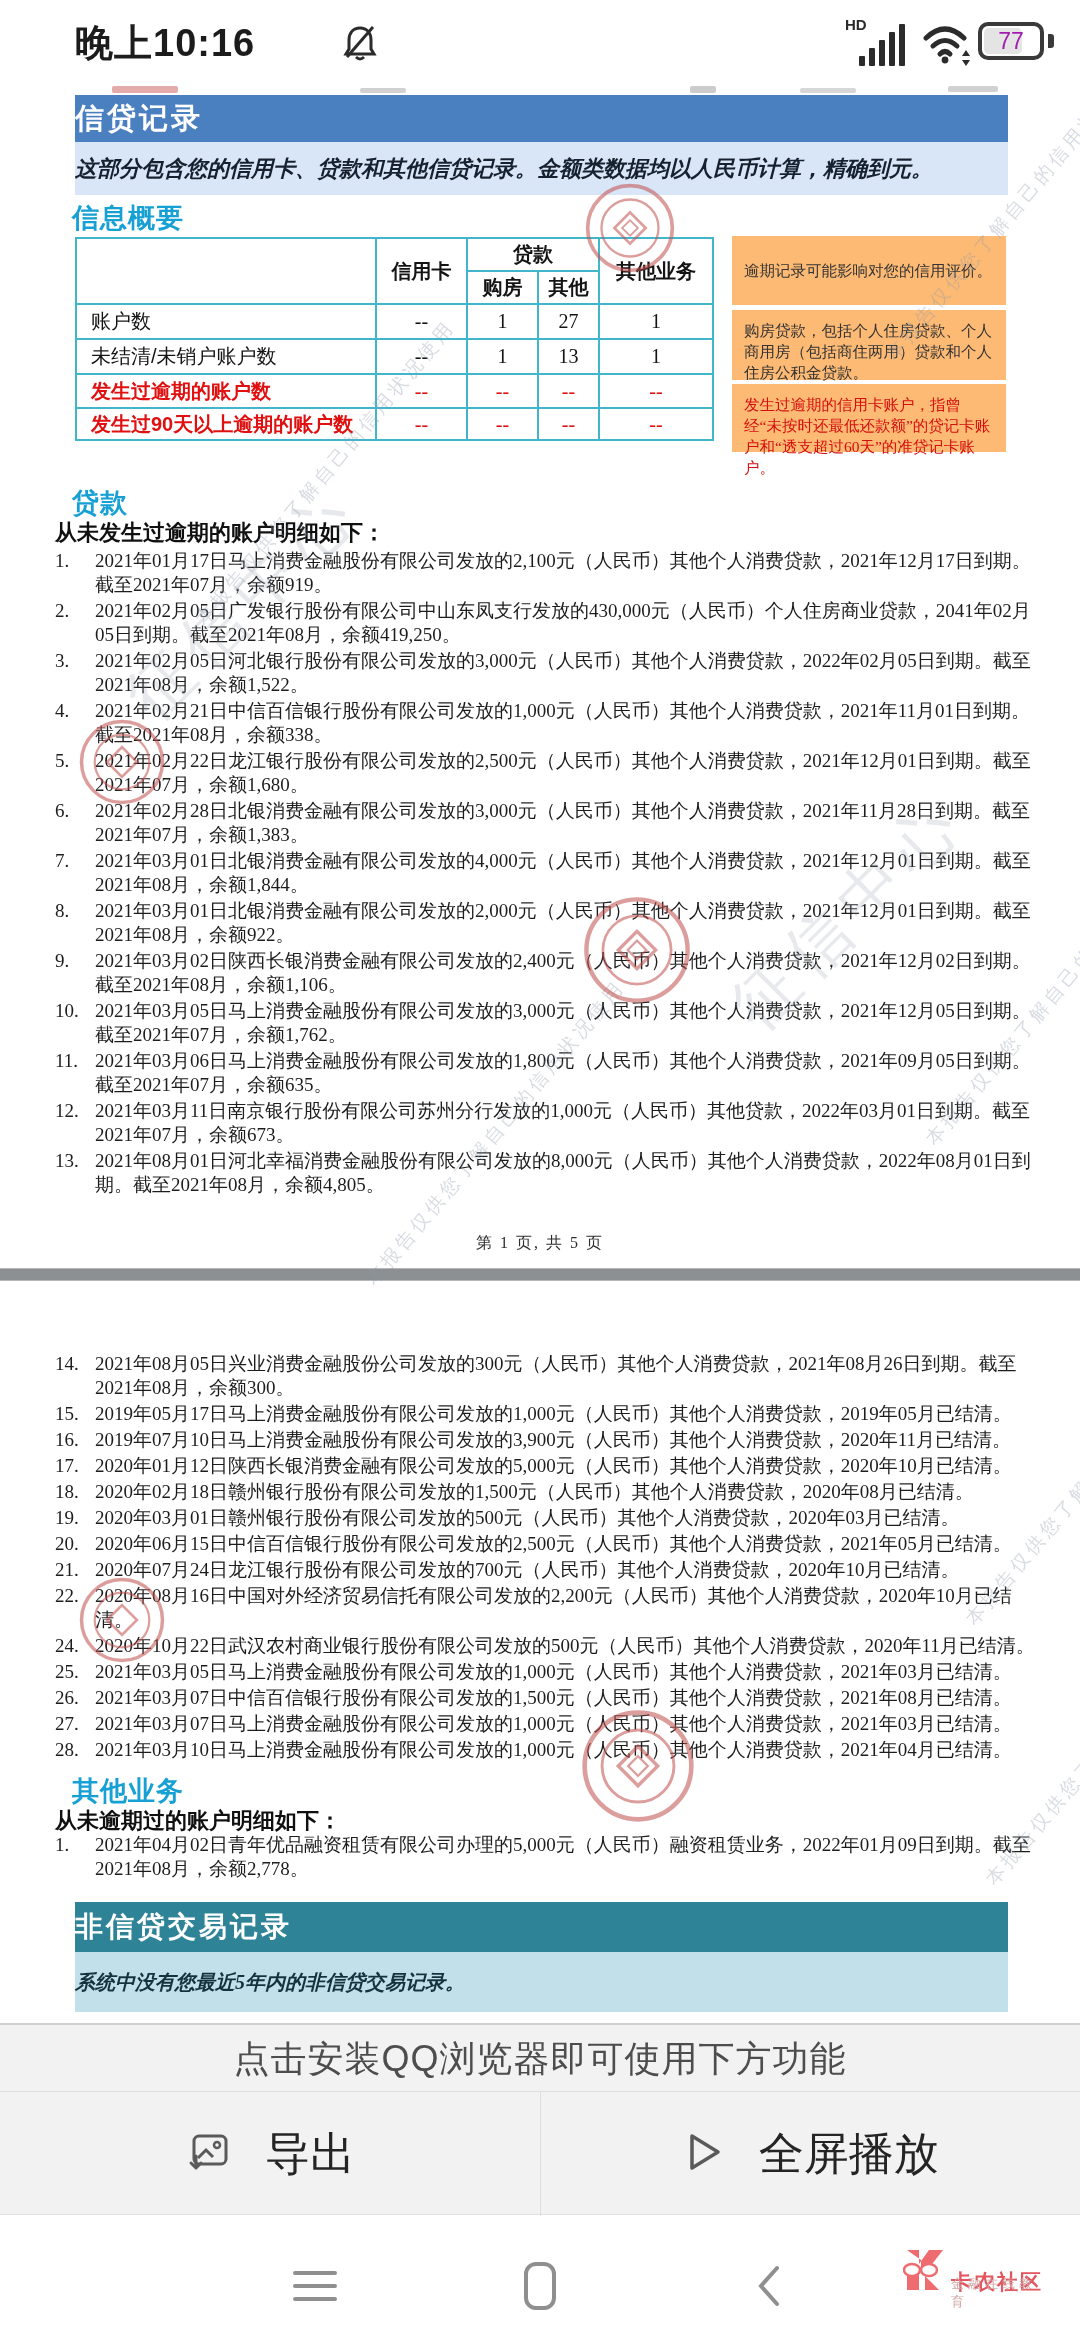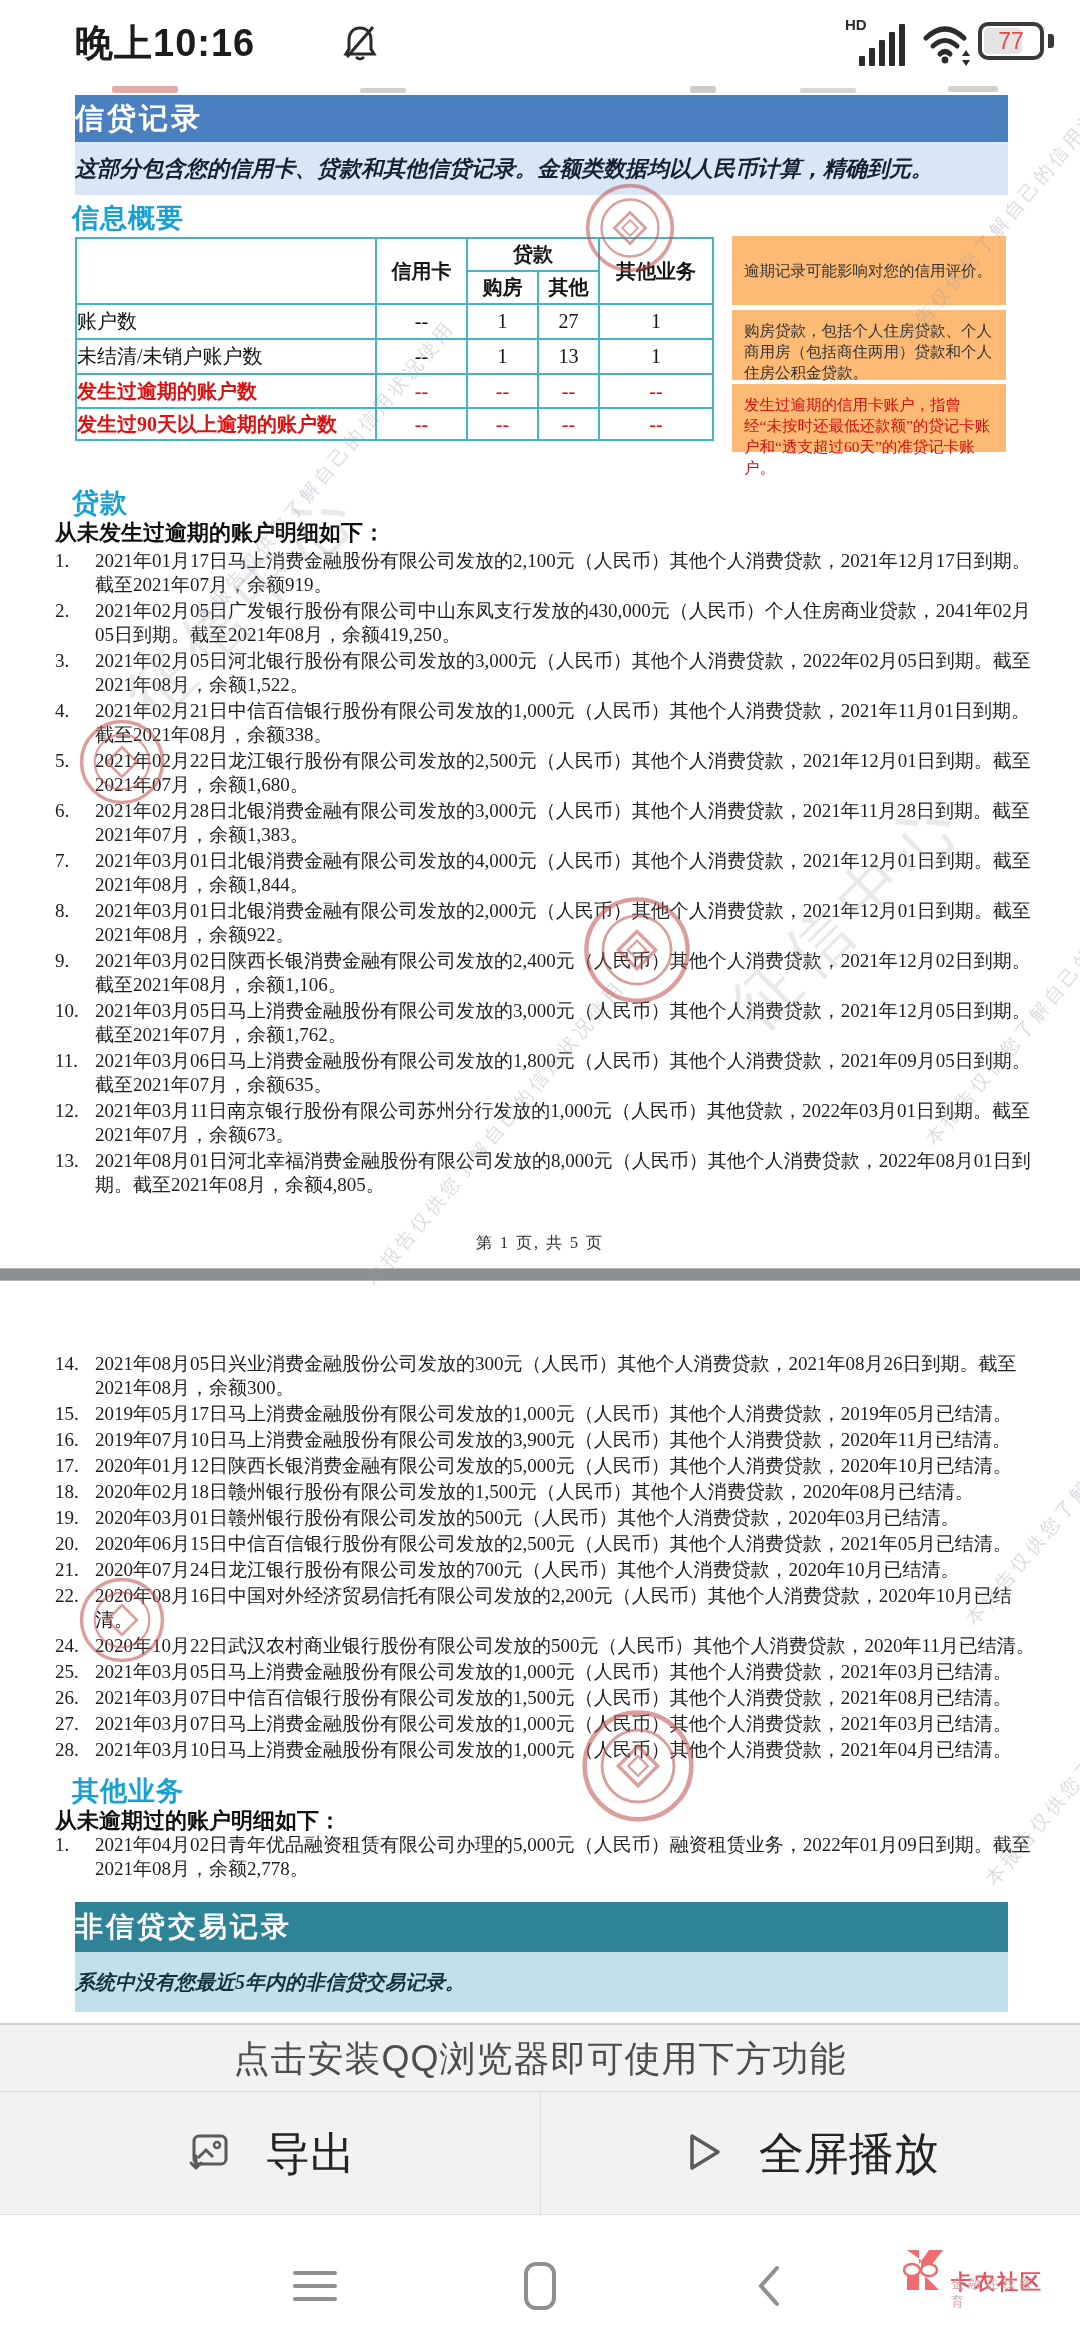--- a/index.html
+++ b/index.html
@@ -9,40 +9,40 @@
   
   #status-bar{position:absolute;left:0;top:0;width:1080px;height:84px;background:#fff;}
   #status-time{position:absolute;left:75px;top:18px;font-size:38px;font-weight:700;color:#1c1c1c;letter-spacing:1px;}
   #bell-wrap{position:absolute;left:342px;top:24px;}
   #sig-wrap{position:absolute;left:845px;top:16px;width:70px;height:52px;}
   #sig-hd{position:absolute;left:0;top:0;font-size:15px;font-weight:700;color:#2b2b2b;}
   .sig-bar{position:absolute;bottom:2px;width:6px;background:#2b2b2b;border-radius:1px;}
   #wifi-wrap{position:absolute;left:922px;top:22px;}
   #battery{position:absolute;left:978px;top:22px;width:66px;height:38px;border:4px solid #3a3a3a;border-radius:10px;box-sizing:border-box;}
   #battery-fill{position:absolute;left:2px;top:2px;bottom:2px;width:38px;background:#e4e4e4;border-radius:5px;}
-  #battery-num{position:absolute;left:0;right:0;top:2px;text-align:center;font-size:23px;font-weight:500;color:#ef4444;}
+  #battery-num{position:absolute;left:0;right:0;top:2px;text-align:center;font-size:23px;font-weight:500;color:#a21caf;}
   #battery-cap{position:absolute;left:1048px;top:34px;width:6px;height:14px;background:#3a3a3a;border-radius:0 3px 3px 0;}
 
   
   .remn{position:absolute;opacity:.45;border-radius:2px;}
 
   
   .doc-band{position:absolute;left:75px;width:933px;text-align:left;}
   #banner{top:95px;height:47px;background:#4b80c0;color:#fff;font-size:29px;font-weight:700;
           line-height:47px;letter-spacing:3px;}
   #subtitle{top:142px;height:53px;background:#d9e6f7;color:#16202e;font-size:22px;font-weight:700;
             font-style:italic;line-height:53px;font-family:"Liberation Serif",serif;}
   .sec-head{position:absolute;left:72px;color:#17a0d4;font-size:27px;font-weight:700;letter-spacing:1px;}
   .intro-line{position:absolute;left:55px;color:#101010;font-size:22px;font-weight:700;}
 
   
   #summary-table{position:absolute;left:75px;top:237px;border-collapse:collapse;table-layout:fixed;}
   #summary-table td,#summary-table th{border:2px solid #41b5ca;padding:0;font-weight:400;
         font-size:20px;color:#141414;text-align:center;vertical-align:middle;background:transparent;}
-  #summary-table .lbl{text-align:left;padding-left:0;font-family:Liberation Serif, serif;}
+  #summary-table .lbl{text-align:left;padding-left:14px;font-family:Liberation Sans, sans-serif;}
   #summary-table .val{font-family:"Liberation Serif",serif;}
   #summary-table tr.red td{color:#e01010;}
   #summary-table th{font-weight:600;}
 
   
   .note-box{position:absolute;left:732px;width:274px;background:#fdba74;box-sizing:border-box;
             padding:10px 12px;font-family:"Liberation Serif",serif;font-size:15.5px;line-height:21px;color:#333;}
   .note-box.red{color:#d40f0f;}
 
   

